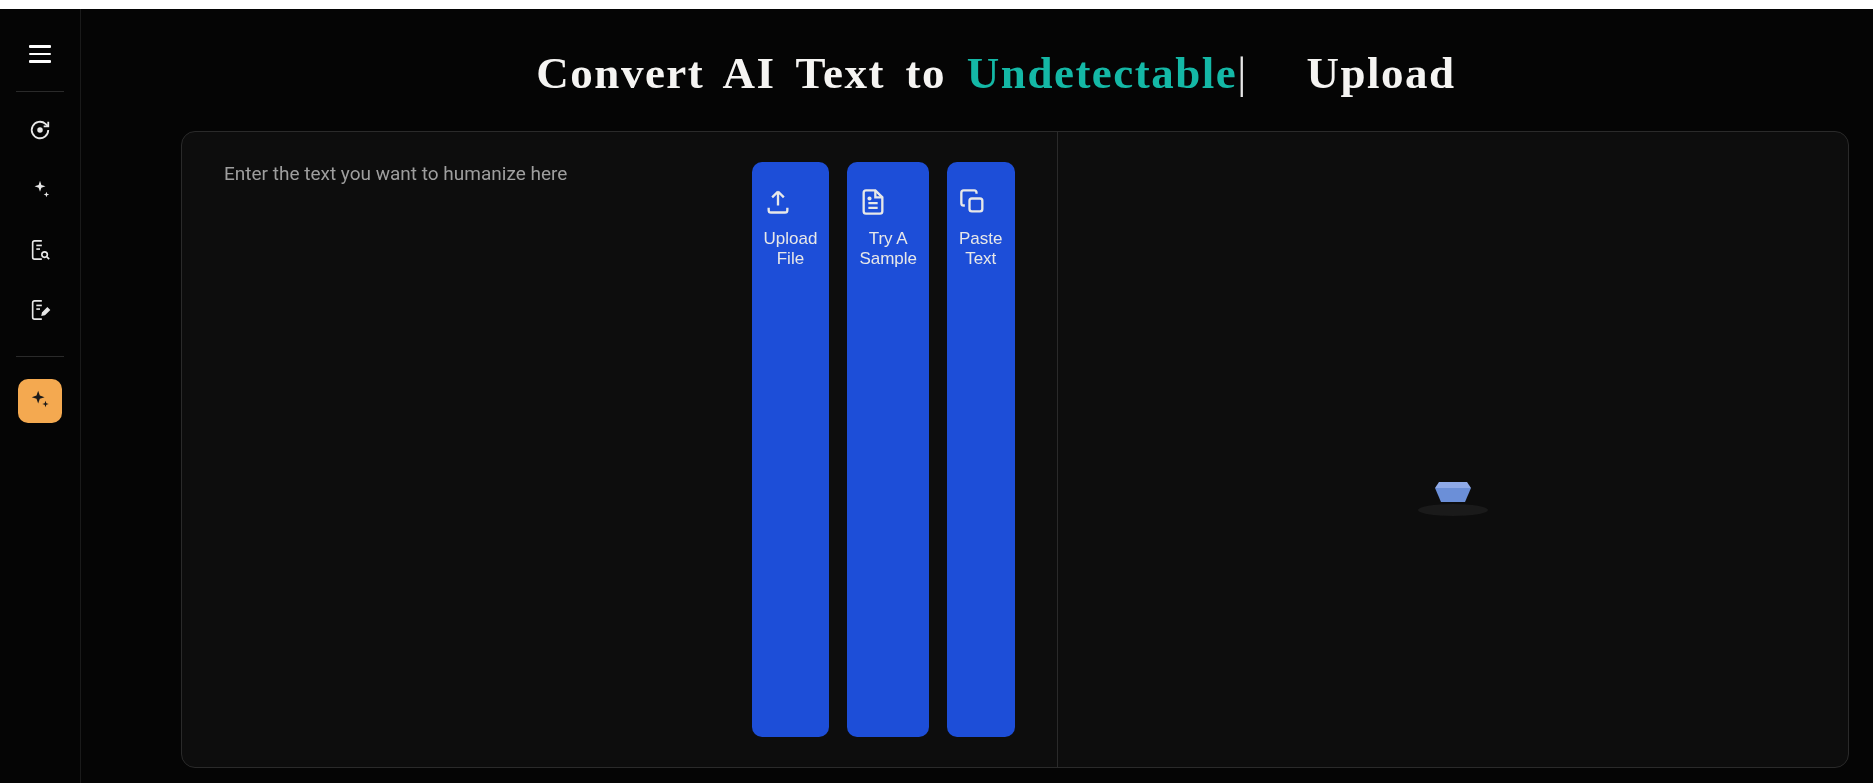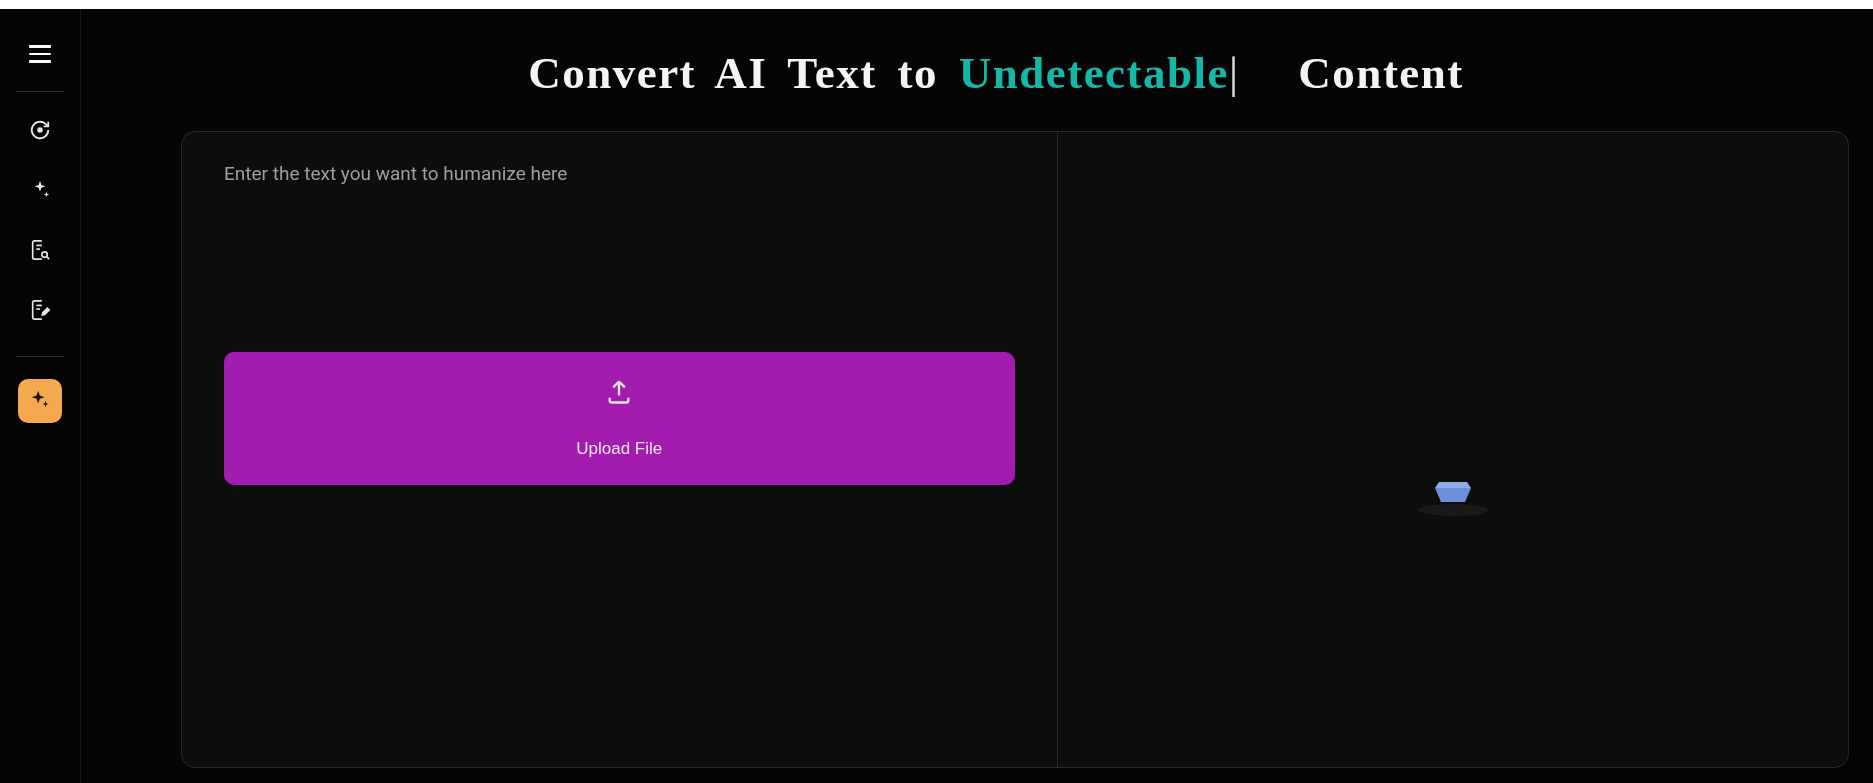--- a/index.html
+++ b/index.html
@@ -107,21 +107,21 @@
       background: #0d0d0d;
       border: 1px solid #2a2a2a;
       border-radius: 14px;
       overflow: hidden;
     }
     .input-panel {
       flex: 1;
       padding: 30px 42px;
       border-right: 1px solid #2a2a2a;
       display: flex;
-      flex-direction: column;
+      flex-direction: row;
     }
     .text-input {
       width: 100%;
       background: transparent;
       border: none;
       outline: none;
       resize: none;
       color: #e0e0e0;
       font-size: 19px;
       font-family: inherit;
@@ -129,28 +129,28 @@
     }
     .text-input::placeholder {
       color: #9e9e9e;
     }
     .action-buttons {
       display: flex;
       gap: 18px;
     }
     .action-btn {
       flex: 1;
-      background: #a21caf;
+      background: #1d4ed8;
       border: none;
       border-radius: 10px;
       padding: 26px 12px;
       display: flex;
       flex-direction: column;
-      align-items: center;
-      gap: 30px;
+      align-items: flex-start;
+      gap: 10px;
       cursor: pointer;
     }
     .action-btn svg {
       width: 28px;
       height: 28px;
     }
     .action-btn-label {
       color: #e8e8e8;
       font-size: 17px;
       font-weight: 400;
@@ -234,40 +234,61 @@
           <path d="M10 3l1.8 5.2L17 10l-5.2 1.8L10 17l-1.8-5.2L3 10l5.2-1.8z"></path>
           <path d="M18 14l0.9 2.6L21.5 17.5l-2.6 0.9L18 21l-0.9-2.6L14.5 17.5l2.6-0.9z"></path>
         </svg>
       </span>
     </div>
   </div>
 
   <div class="main-content">
     <div class="page-title">
       <h1>
-        <span class="title-white">Convert AI Text to </span><span class="title-accent">Undetectable</span><span class="title-cursor">|</span><span class="title-white"> Content</span>
+        <span class="title-white">Convert AI Text to </span><span class="title-accent">Undetectable</span><span class="title-cursor">|</span><span class="title-white"> Upload</span>
       </h1>
     </div>
 
     <div class="workspace">
       <div class="input-panel">
         <textarea class="text-input" placeholder="Enter the text you want to humanize here" style=""></textarea>
 
         <div class="action-buttons">
           <button class="action-btn">
             <span>
               <svg viewBox="0 0 24 24" fill="none" stroke="#e8e8e8" stroke-width="2">
                 <path d="M12 15V3m0 0L7 8m5-5l5 5"></path>
                 <path d="M4 17v2a2 2 0 0 0 2 2h12a2 2 0 0 0 2-2v-2"></path>
               </svg>
             </span>
             <span class="action-btn-label">Upload File</span>
           </button>
 
-
+          <button class="action-btn">
+            <span>
+              <svg viewBox="0 0 24 24" fill="none" stroke="#e8e8e8" stroke-width="2">
+                <path d="M14 2H6a2 2 0 0 0-2 2v16a2 2 0 0 0 2 2h12a2 2 0 0 0 2-2V8z"></path>
+                <polyline points="14 2 14 8 20 8"></polyline>
+                <line x1="8" y1="13" x2="16" y2="13"></line>
+                <line x1="8" y1="17" x2="16" y2="17"></line>
+                <circle cx="9" cy="9" r="0.8" fill="#e8e8e8"></circle>
+              </svg>
+            </span>
+            <span class="action-btn-label">Try A Sample</span>
+          </button>
+
+          <button class="action-btn">
+            <span>
+              <svg viewBox="0 0 24 24" fill="none" stroke="#e8e8e8" stroke-width="2">
+                <rect x="9" y="9" width="11" height="11" rx="2"></rect>
+                <path d="M5 15H4a2 2 0 0 1-2-2V4a2 2 0 0 1 2-2h9a2 2 0 0 1 2 2v1"></path>
+              </svg>
+            </span>
+            <span class="action-btn-label">Paste Text</span>
+          </button>
         </div>
       </div>
 
       <div class="output-panel">
         <div class="output-placeholder">
           <svg viewBox="0 0 80 60">
             <ellipse cx="40" cy="50" rx="35" ry="6" fill="#1a1a1a"></ellipse>
             <path d="M 22 28 L 58 28 L 52 42 L 28 42 Z" fill="#6b8fd8"></path>
             <path d="M 22 28 L 58 28 L 54 22 L 26 22 Z" fill="#8faae8"></path>
           </svg>

